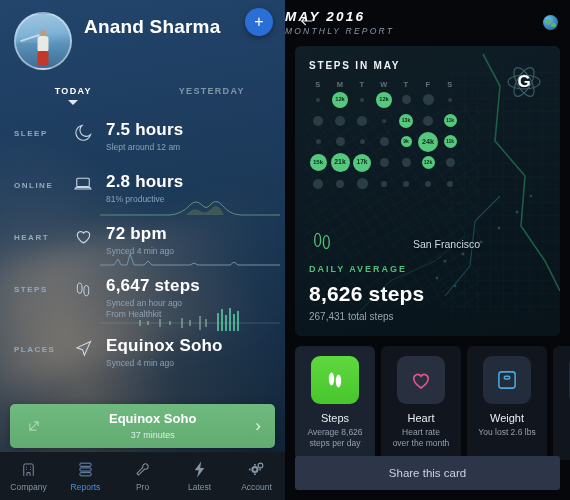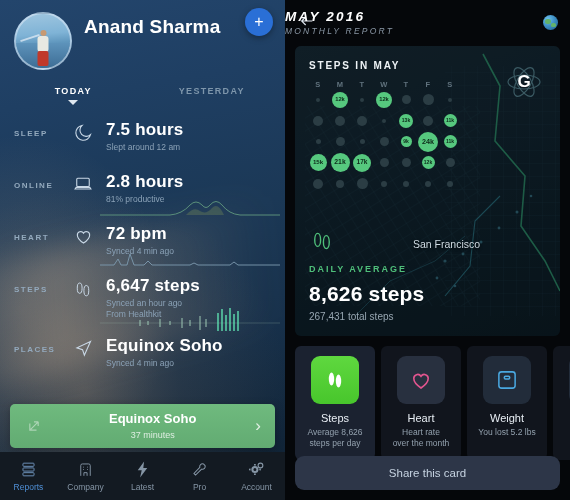--- a/index.html
+++ b/index.html
@@ -122,21 +122,21 @@
   .metrics{ position:absolute; left:10px; right:0; top:346px; display:flex; gap:6px; }
   .mcard{ width:80px; flex:0 0 80px; background:#1b2230; border-radius:6px; padding:10px 6px 10px 6px; text-align:center; cursor:pointer; }
   .mcard.dark{ background:#11151d; }
   .msq{ width:48px; height:48px; margin:0 auto 8px auto; border-radius:9px; display:flex; align-items:center; justify-content:center; }
   .msq.steps{ background:linear-gradient(180deg,#5fd83f,#48c62c); }
   .msq.heart{ background:#28303f; }
   .msq.weight{ background:#222c3a; }
   .mtitle{ color:#e8eef4; font-size:11px; }
   .msub{ color:#93a1ae; font-size:8.5px; line-height:1.35; margin-top:3px; }
 
-  .share-btn{ position:absolute; left:10px; right:10px; bottom:10px; height:34px; background:#2d3648; border-radius:9px;
+  .share-btn{ position:absolute; left:10px; right:10px; bottom:10px; height:34px; background:#2d3648; border-radius:3px;
     color:#c5d2e0; font-size:11.5px; display:flex; align-items:center; justify-content:center; cursor:pointer; border:none;
     font-family:"Liberation Sans", sans-serif; }
 </style>
 </head>
 <body>
 
 <div class="left-panel">
 
   <div class="lp-head">
     <div class="avatar">
@@ -267,55 +267,55 @@
       </svg>
     </span>
     <span class="cta-mid">
       <span class="cta-title">Equinox Soho</span><br>
       <span class="cta-sub">37 minutes</span>
     </span>
     <span class="cta-arrow">›</span>
   </button>
 
   <div class="navbar">
+    <div class="navitem">
+      <div class="ni-ico">
+        <svg width="19" height="19" viewBox="0 0 24 24" fill="none" stroke="#8595a5" stroke-width="1.2">
+          <path d="M6 20V7a2 2 0 0 1 2-2h8a2 2 0 0 1 2 2v13"></path>
+            <path d="M10 20v-4h4v4"></path>
+          <path d="M9 9h1M14 9h1M9 12h1M14 12h1"></path>
+        </svg>
+      </div>
+      <div class="ni-lbl">Company</div>
+    </div>
     <div class="navitem active">
       <div class="ni-ico">
         <svg width="19" height="19" viewBox="0 0 24 24" fill="none" stroke="#6f93bd" stroke-width="1.2">
           <rect x="5" y="4" width="14" height="4" rx="1"></rect>
             <rect x="5" y="10" width="14" height="4" rx="1"></rect>
             <rect x="5" y="16" width="14" height="4" rx="1"></rect>
         </svg>
       </div>
       <div class="ni-lbl">Reports</div>
     </div>
     <div class="navitem">
       <div class="ni-ico">
-        <svg width="19" height="19" viewBox="0 0 24 24" fill="none" stroke="#8595a5" stroke-width="1.2">
-          <path d="M6 20V7a2 2 0 0 1 2-2h8a2 2 0 0 1 2 2v13"></path>
-            <path d="M10 20v-4h4v4"></path>
-          <path d="M9 9h1M14 9h1M9 12h1M14 12h1"></path>
-        </svg>
-      </div>
-      <div class="ni-lbl">Company</div>
+        <svg width="19" height="19" viewBox="0 0 24 24" fill="none" stroke="#8595a5" stroke-width="1.3">
+          <path d="M17 5a3.5 3.5 0 0 0-4.6 4.3L5 17l2 2 7.7-7.4A3.5 3.5 0 0 0 19 7z"></path>
+        </svg>
+      </div>
+      <div class="ni-lbl">Pro</div>
     </div>
     <div class="navitem">
       <div class="ni-ico">
         <svg width="19" height="19" viewBox="0 0 24 24" fill="#8595a5">
             <path d="M14 2L6 13h5l-2 9 9-12h-5z"></path>
           </svg>
       </div>
       <div class="ni-lbl">Latest</div>
-    </div>
-    <div class="navitem">
-      <div class="ni-ico">
-        <svg width="19" height="19" viewBox="0 0 24 24" fill="none" stroke="#8595a5" stroke-width="1.3">
-          <path d="M17 5a3.5 3.5 0 0 0-4.6 4.3L5 17l2 2 7.7-7.4A3.5 3.5 0 0 0 19 7z"></path>
-        </svg>
-      </div>
-      <div class="ni-lbl">Pro</div>
     </div>
     <div class="navitem">
       <div class="ni-ico">
         <svg width="19" height="19" viewBox="0 0 24 24" fill="#8595a5">
           <circle cx="17" cy="7" r="3" fill="none" stroke="#8595a5" stroke-width="1.4"></circle>
           <path d="M10 7.5a4.5 4.5 0 1 0 0 9 4.5 4.5 0 0 0 0-9zm0 2.6a1.9 1.9 0 1 1 0 3.8 1.9 1.9 0 0 1 0-3.8z"></path>
           <path d="M9 5h2l.3 2h-2.6zM9 19h2l.3-2h-2.6zM2.5 11v2l2 .3v-2.6zM15.5 11v2l2 .3v-2.6z"></path>
         </svg>
       </div>
       <div class="ni-lbl">Account</div>
@@ -544,21 +544,21 @@
 over the month</div>
     </div>
     <div class="mcard dark">
       <div class="msq weight">
         <svg width="26" height="26" viewBox="0 0 24 24" fill="none" stroke="#4aa8e0" stroke-width="1.4">
           <rect x="4.5" y="4.5" width="15" height="15" rx="2.5"></rect>
           <rect x="9.5" y="8.5" width="5" height="2.6" rx="1.1"></rect>
         </svg>
       </div>
       <div class="mtitle">Weight</div>
-      <div class="msub" style="white-space:pre-line">You lost 5.2 lbs</div>
+      <div class="msub" style="white-space:pre-line">You lost 2.6 lbs</div>
     </div>
     <div class="mcard dark">
       <div class="msq weight">
         
       </div>
       <div class="mtitle"></div>
       <div class="msub" style="white-space:pre-line">You
 per</div>
     </div>
   </div>

